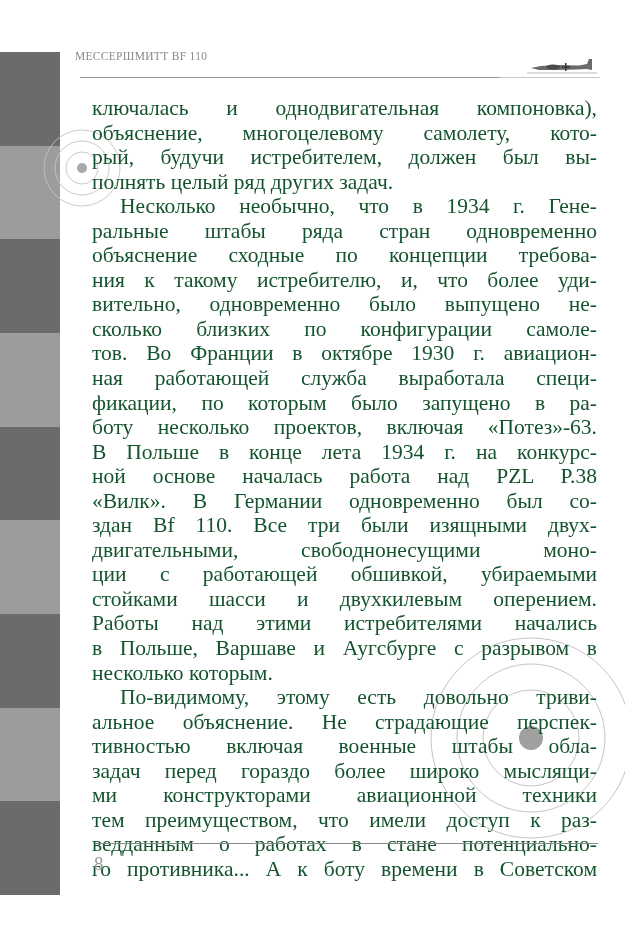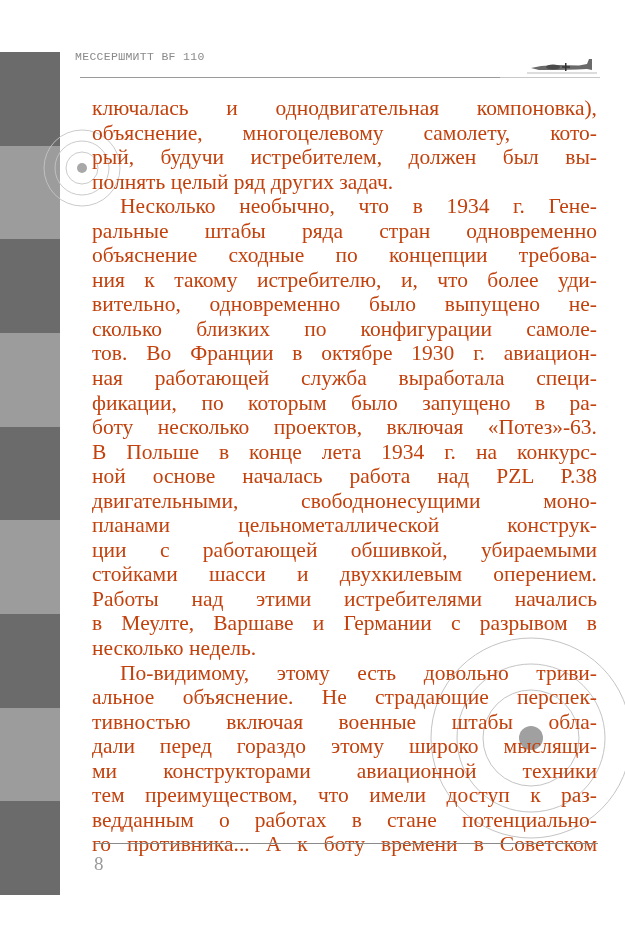--- a/index.html
+++ b/index.html
@@ -12,39 +12,39 @@
   .side-stripe {
     position: absolute; left: 0; top: 52px; width: 60px; height: 843px;
     display: flex; flex-direction: column;
   }
   .side-stripe .band { flex: 1 1 auto; }
   .side-stripe .band.dark { background: #6b6b6b; }
   .side-stripe .band.light { background: #9c9c9c; }
 
   .running-head {
     position: absolute; left: 75px; top: 50px;
-    font-family: Liberation Mono, monospace;
+    font-family: Liberation Serif, serif;
     font-size: 11.5px; letter-spacing: 0.3px; color: #8a8a8a;
   }
   .head-rule {
     position: absolute; left: 80px; top: 77px; width: 420px; height: 1px; background: #9a9a9a;
   }
   .head-rule-right {
     position: absolute; left: 500px; top: 77px; width: 100px; height: 1px; background: #c8c8c8;
   }
   .airplane { position: absolute; left: 527px; top: 56px; width: 70px; height: 20px; }
 
   .circles-a { position: absolute; left: 42px; top: 128px; width: 84px; height: 84px; }
   .circles-b { position: absolute; left: 421px; top: 628px; width: 210px; height: 220px; }
 
   .body-text {
     position: absolute; left: 92px; top: 96px; width: 505px;
     font-family: "Liberation Serif", serif;
     font-size: 21.5px; line-height: 24.55px;
-    text-align: justify; color: #c2410c;
+    text-align: justify; color: #14532d;
   }
   .body-text .line { display: block; white-space: nowrap; text-align: justify; text-align-last: justify; }
   .body-text .line.last { text-align-last: left; }
   .body-text .line.indent { padding-left: 28px; }
 
   .foot-rule {
     position: absolute; left: 95px; top: 843px; width: 503px; height: 1px; background: #8a8a8a;
   }
   .folio {
     position: absolute; left: 94px; top: 853px;
@@ -102,31 +102,32 @@
   <span class="line">объяснение сходные по концепции требова-</span>
   <span class="line">ния к такому истребителю, и, что более уди-</span>
   <span class="line">вительно, одновременно было выпущено не-</span>
   <span class="line">сколько близких по конфигурации самоле-</span>
   <span class="line">тов. Во Франции в октябре 1930 г. авиацион-</span>
   <span class="line">ная работающей служба выработала специ-</span>
   <span class="line">фикации, по которым было запущено в ра-</span>
   <span class="line">боту несколько проектов, включая «Потез»-63.</span>
   <span class="line">В Польше в конце лета 1934 г. на конкурс-</span>
   <span class="line">ной основе началась работа над PZL P.38</span>
+  <span class="line">«Вилк». В Германии одновременно был со-</span>
+  <span class="line">здан Bf 110. Все три были изящными двух-</span>
   <span class="line">двигательными, свободнонесущими моно-</span>
-  <span class="line">планами цельнометаллической конструк-</span>
   <span class="line">ции с работающей обшивкой, убираемыми</span>
   <span class="line">стойками шасси и двухкилевым оперением.</span>
   <span class="line">Работы над этими истребителями начались</span>
-  <span class="line">в Меулте, Варшаве и Германии с разрывом в</span>
-  <span class="line last">несколько недель.</span>
+  <span class="line">в Польше, Варшаве и Аугсбурге с разрывом в</span>
+  <span class="line last">несколько которым.</span>
   <span class="line indent">По-видимому, этому есть довольно триви-</span>
   <span class="line">альное объяснение. Не страдающие перспек-</span>
   <span class="line">тивностью включая военные штабы обла-</span>
-  <span class="line">дали перед гораздо этому широко мыслящи-</span>
+  <span class="line">задач перед гораздо более широко мыслящи-</span>
   <span class="line">ми конструкторами авиационной техники</span>
   <span class="line">тем преимуществом, что имели доступ к раз-</span>
   <span class="line">ведданным о работах в стане потенциально-</span>
   <span class="line">го противника... А к боту времени в Советском</span>
 </div>
 
 <div class="foot-rule"></div>
 <div class="folio">8</div>
 
 </body></html>

